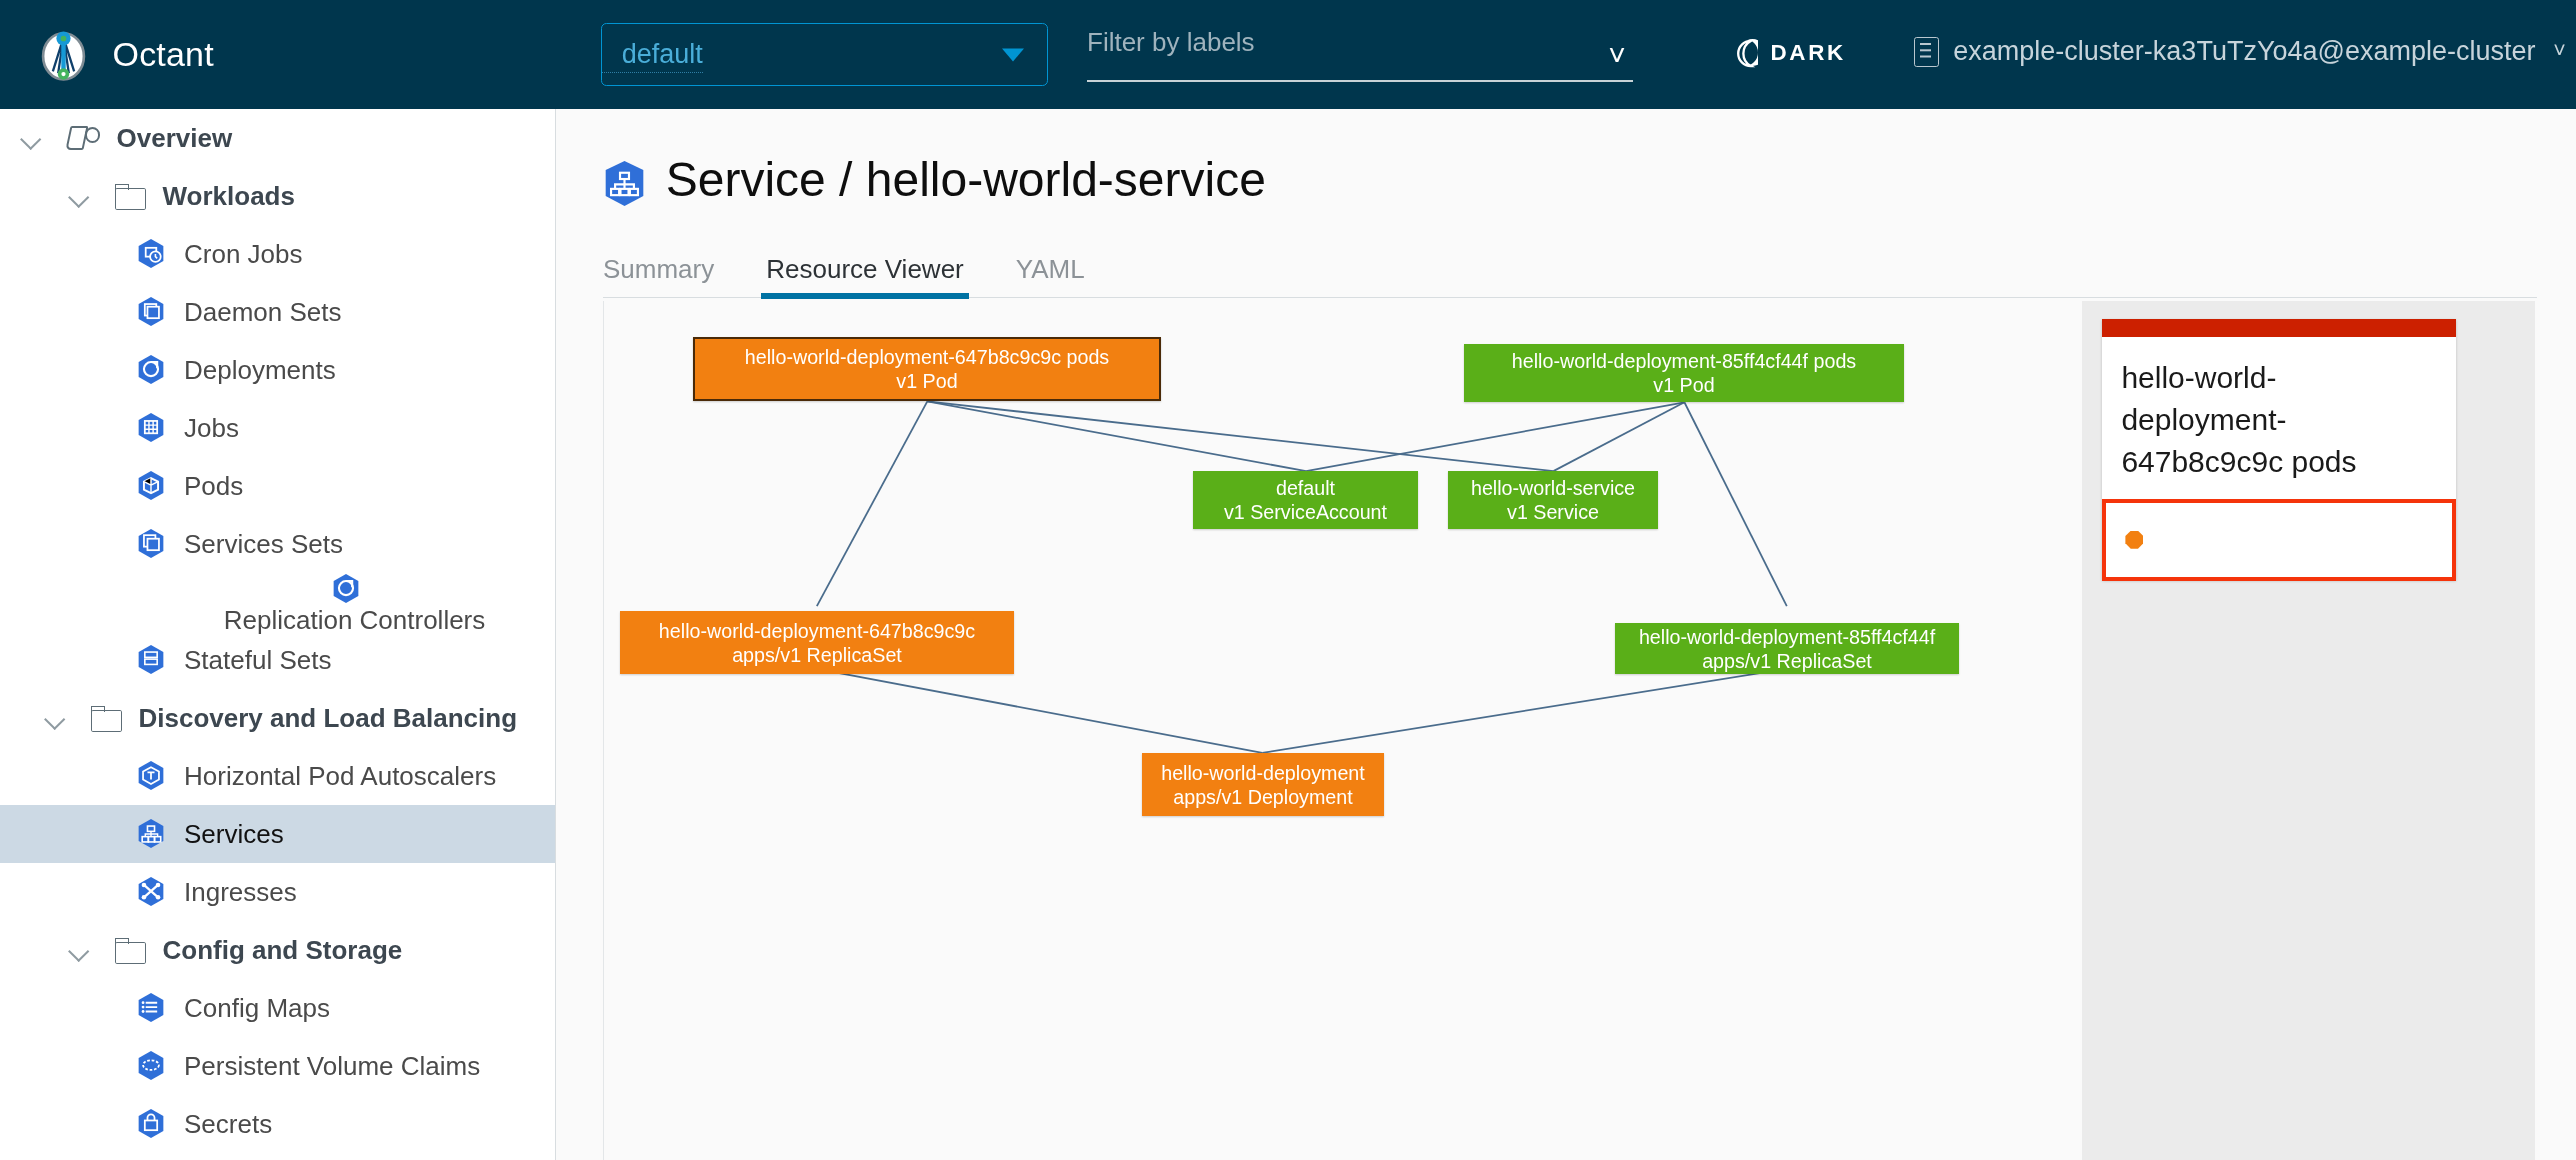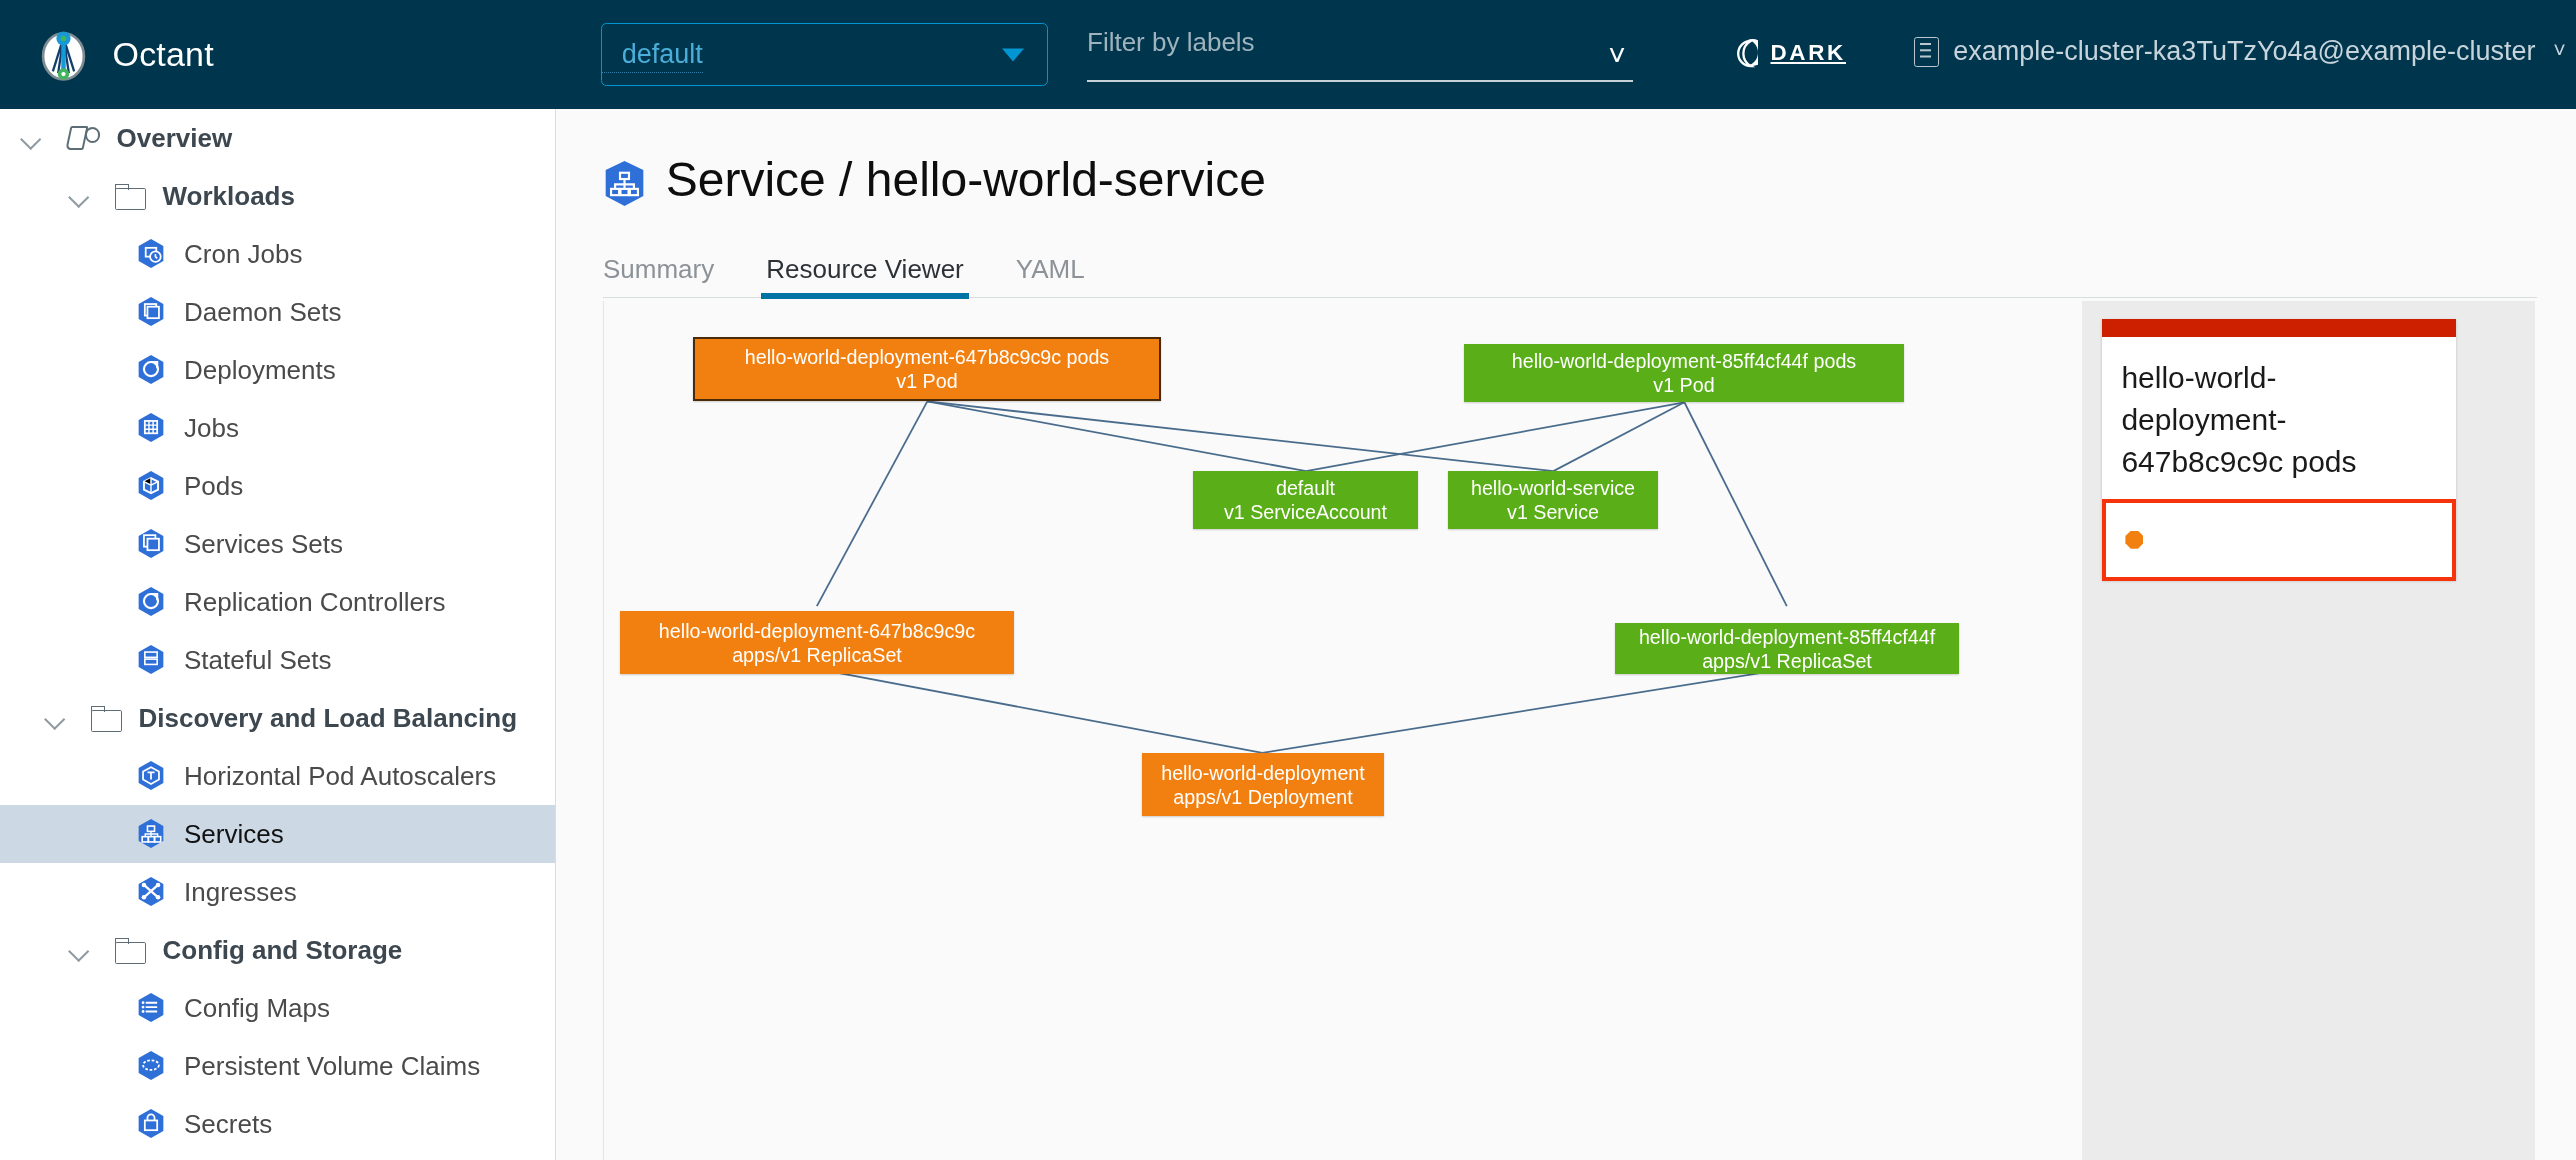--- a/index.html
+++ b/index.html
@@ -59,21 +59,21 @@
   .moon {
     width: 27px; height: 27px; position: relative;
   }
   .moon::before {
     content: ""; position: absolute; inset: 0;
     border-radius: 50%;
     box-shadow: 8px 0 0 0 #ffffff;
     clip-path: inset(0 0 0 0);
   }
   .dark-label {
-    color: #ffffff; font-size: 22.4px; font-weight: bold; letter-spacing: 2.7px; text-decoration: underline;
+    color: #ffffff; font-size: 22.4px; font-weight: bold; letter-spacing: 2.7px;
   }
   .cluster-picker {
     position: absolute; left: 1914px; top: 36px;
     display: flex; align-items: center; gap: 14.3px;
   }
   .cluster-icon {
     width: 25px; height: 30px;
     border: 1.8px solid #b9c7cf; border-radius: 2.7px;
     position: relative;
   }
@@ -341,21 +341,21 @@
     <div class="nav-row" style="padding-left: 136px;">
       <span class="k8s-icon">
         <svg width="30" height="32" viewBox="0 0 34 36">
           <polygon points="17,1 31,9 31,26 17,34 3,26 3,9" fill="#2f6fd8"></polygon>
           <rect x="9" y="8" width="13" height="13" fill="none" stroke="#fff" stroke-width="2"></rect>
           <rect x="13" y="12" width="13" height="13" fill="#2f6fd8" stroke="#fff" stroke-width="2"></rect>
         </svg>
       </span>
       <span class="nav-label">Services Sets</span>
     </div>
-    <div class="nav-row" style="padding-left: 136px;">
+    <div class="nav-row" style="padding-left: 136px; flex-direction: column;">
       <span class="k8s-icon">
         <svg width="30" height="32" viewBox="0 0 34 36">
           <polygon points="17,1 31,9 31,26 17,34 3,26 3,9" fill="#2f6fd8"></polygon>
           <circle cx="17" cy="17" r="8" fill="none" stroke="#fff" stroke-width="2.4"></circle>
           <path d="M17 9 L24 9 L24 16" stroke="#fff" stroke-width="2.4" fill="none"></path>
         </svg>
       </span>
       <span class="nav-label">Replication Controllers</span>
     </div>
     <div class="nav-row" style="padding-left: 136px;">

